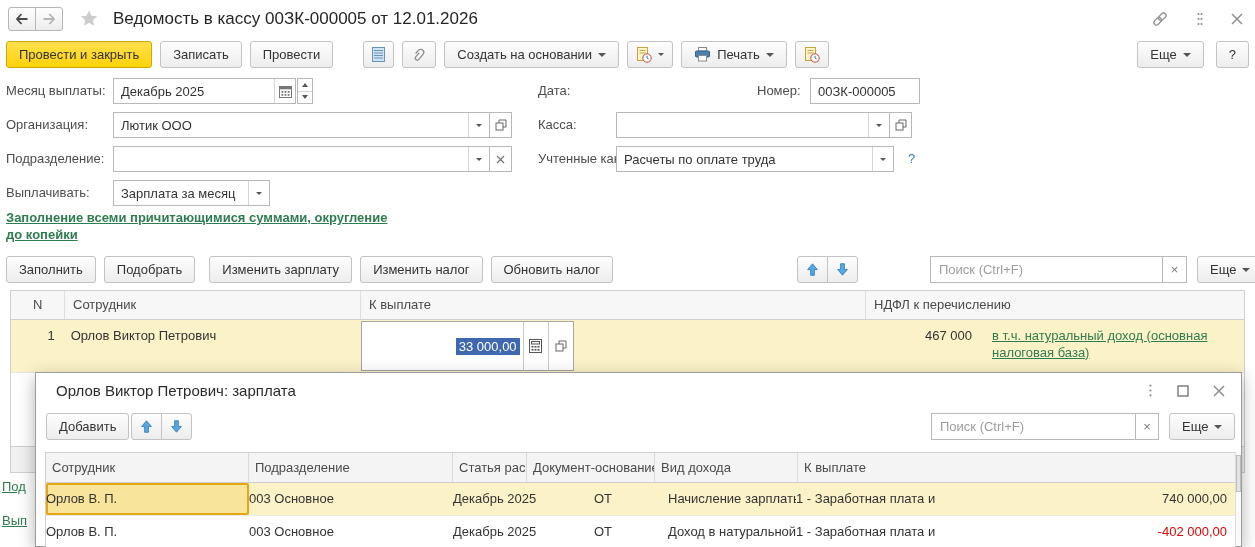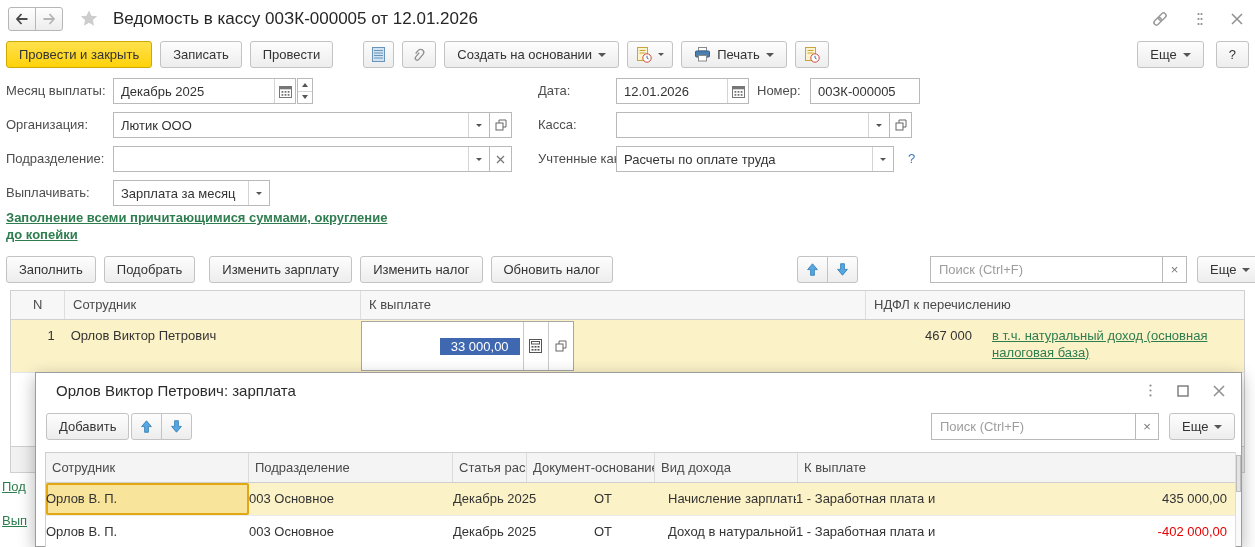--- a/index.html
+++ b/index.html
@@ -71,21 +71,21 @@
   .mt-head { display:flex; height:29px; background:#f7f7f7; border-bottom:1px solid #d0d0d0; color:#4a4a4a; }
   .hc { line-height:28px; padding-left:8px; border-right:1px solid #dedede; white-space:nowrap; overflow:hidden; cursor:pointer; }
   .hc:last-child { border-right:none; }
   .mt-row { display:flex; height:53px; background:#fcf2c8; border-bottom:1px solid #e6e6e6; cursor:pointer; }
   .c-n { width:54px; text-align:right; padding:8px 10px 0 0; }
   .c-emp { width:296px; padding:8px 0 0 6px; white-space:nowrap; overflow:hidden; }
   .c-pay { width:505px; position:relative; }
   .editbox { position:absolute; left:2px; top:1px; bottom:1px; width:213px; background:#fff;
              border:1px solid #a6a6a6; display:flex; align-items:stretch; }
   .editval { flex:1; display:flex; align-items:center; justify-content:flex-end; padding-right:3px; }
-  .sel { background:#3f68b0; color:#fff; padding:1px 11px; }
+  .sel { background:#3f68b0; color:#fff; padding:1px 3px; }
   .ebtn { width:25px; border:none; border-left:1px solid #c9c9c9; background:#fff; display:flex;
           align-items:center; justify-content:center; cursor:pointer; }
   .c-ndfl { flex:1; display:flex; }
   .ndfl-num { width:118px; text-align:right; padding:8px 6px 0 0; }
   .ndfl-link { margin:7px 0 0 14px; width:252px; line-height:17px; }
   .mt-footer { position:absolute; left:0; right:0; bottom:0; height:26px; background:#f1f1f1; border-top:1px solid #cfcfcf; }
 
   
   .modal { position:absolute; left:35px; top:372px; width:1207px; height:175px; background:#fff;
            border:1px solid #9c9c9c; box-shadow:0 5px 16px rgba(0,0,0,.3); z-index:10; }
@@ -241,37 +241,20 @@
   <div class="spinner" style="left:297px;top:78px">
     <div class="spin-half">
         <span class="tri-up"></span>
       </div>
     <div class="spin-half">
         <span class="tri-dn"></span>
       </div>
   </div>
 
   <div class="flabel" style="left:538px;top:78px">Дата:</div>
-  <div class="fld" style="left:616px;top:78px;width:133px">
-    <div class="txt">12.01.2026</div>
-    <div class="fbtn">
-      <svg width="13" height="13" viewBox="0 0 13 13">
-          <rect x="0.5" y="1.5" width="12" height="11" fill="#fff" stroke="#777"></rect>
-          <rect x="0.5" y="1.5" width="12" height="2.8" fill="#777"></rect>
-          <g fill="#777">
-            <rect x="2.5" y="6" width="1.8" height="1.8"></rect>
-            <rect x="5.6" y="6" width="1.8" height="1.8"></rect>
-            <rect x="8.7" y="6" width="1.8" height="1.8"></rect>
-            <rect x="2.5" y="9" width="1.8" height="1.8"></rect>
-            <rect x="5.6" y="9" width="1.8" height="1.8"></rect>
-            <rect x="8.7" y="9" width="1.8" height="1.8"></rect>
-          </g>
-        </svg>
-    </div>
-  </div>
   <div class="flabel" style="left:757px;top:78px">Номер:</div>
   <div class="fld" style="left:810px;top:78px;width:110px">
     <div class="txt">00ЗК-000005</div>
   </div>
 
   <div class="flabel" style="left:6px;top:112px">Организация:</div>
   <div class="fld" style="left:113px;top:112px;width:377px">
     <div class="txt">Лютик ООО</div>
     <div class="fbtn">
         <span class="caret sm"></span>
@@ -463,21 +446,21 @@
         <div class="mh w6">Вид дохода</div>
         <div class="mh w7">К выплате</div>
       </div>
       <div class="m-row r1">
         <div class="mc w1 selcell">Орлов В. П.</div>
         <div class="mc w2">003 Основное</div>
         <div class="mc w3">Декабрь 2025</div>
         <div class="mc w4">ОТ</div>
         <div class="mc w5">Начисление зарплаты ...</div>
         <div class="mc w6">1 - Заработная плата и ин...</div>
-        <div class="mc w7 amount">435 000,00</div>
+        <div class="mc w7 amount">740 000,00</div>
       </div>
       <div class="m-row r2">
         <div class="mc w1">Орлов В. П.</div>
         <div class="mc w2">003 Основное</div>
         <div class="mc w3">Декабрь 2025</div>
         <div class="mc w4">ОТ</div>
         <div class="mc w5">Доход в натуральной ...</div>
         <div class="mc w6">1 - Заработная плата и ин...</div>
         <div class="mc w7 amount neg">-402 000,00</div>
       </div>

